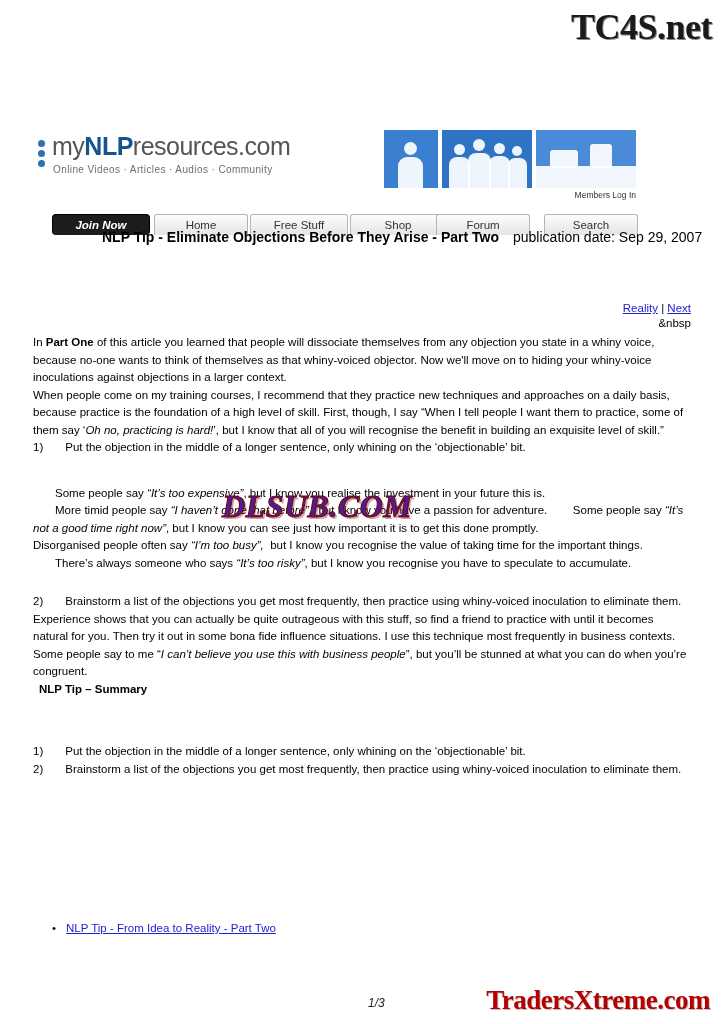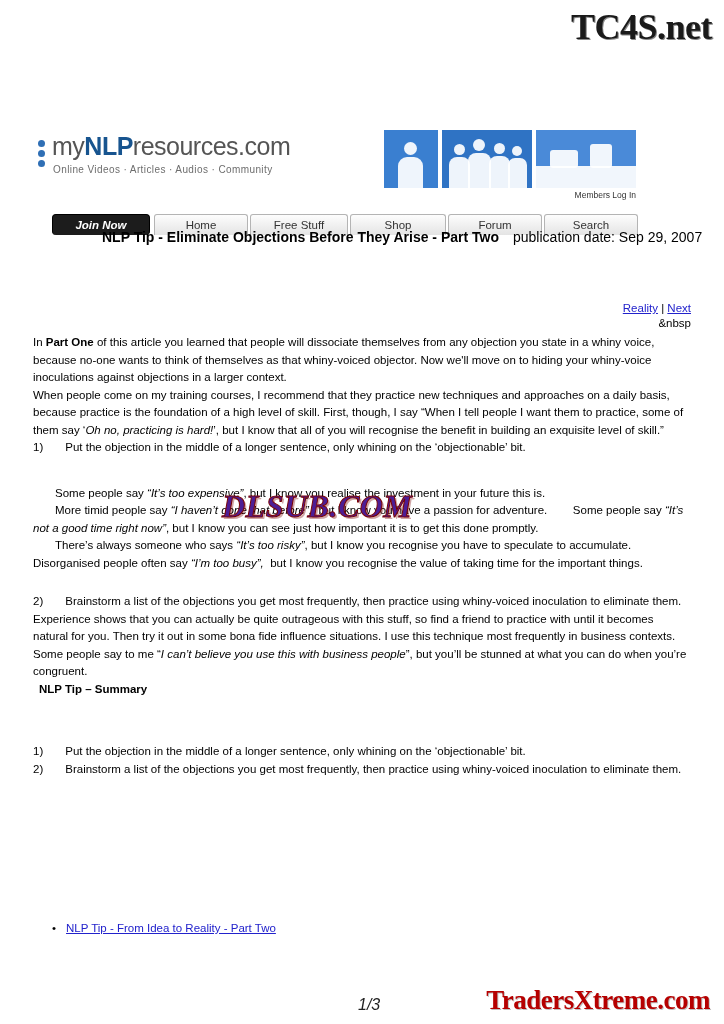--- a/index.html
+++ b/index.html
@@ -231,23 +231,23 @@
   }
   .related .bullet { margin-right: 10px; }
   .related a {
     color: #2222cc;
     text-decoration: underline;
   }
 
   
   .pagenum {
     position: absolute;
-    left: 358px;
+    left: 368px;
     top: 996px;
-    font-size: 16px;
+    font-size: 12px;
     font-style: italic;
     color: #222;
   }
   .txm {
     position: absolute;
     right: 14px;
     bottom: 8px;
     font-family: "Liberation Serif", serif;
     font-weight: bold;
     font-size: 27px;
@@ -299,21 +299,21 @@
       </div>
       <div class="members">Members Log In</div>
     </div>
   </div>
 
   <div class="nav">
     <div class="nav-btn join" style="left:0;width:96px;">Join Now</div>
     <div class="nav-btn" style="left:102px;width:92px;">Home</div>
     <div class="nav-btn" style="left:198px;width:96px;">Free Stuff</div>
     <div class="nav-btn" style="left:298px;width:94px;">Shop</div>
-    <div class="nav-btn" style="left:396px;width:92px;">Forum</div>
+    <div class="nav-btn" style="left:384px;width:92px;">Forum</div>
     <div class="nav-btn" style="left:492px;width:92px;">Search</div>
   </div>
 
   <div class="art-head">
     <span>NLP Tip - Eliminate Objections Before They Arise - Part Two</span><span class="pubdate">publication date: Sep 29, 2007</span>
   </div>
 
   <div class="prevnext">
     <a href="#">Reality</a>
     <span>|</span>
@@ -326,23 +326,23 @@
     <p><span>In </span><span class="bold">Part One</span><span> of this article you learned that people will dissociate themselves from any objection you state in a whiny voice, because no-one wants to think of themselves as that whiny-voiced objector. Now we'll move on to hiding your whiny-voice inoculations against objections in a larger context.</span></p>
 
     <p><span>When people come on my training courses, I recommend that they practice new techniques and approaches on a daily basis, because practice is the foundation of a high level of skill. First, though, I say “When I tell people I want them to practice, some of them say ‘</span><span class="ital">Oh no, practicing is hard!</span><span>’, but I know that all of you will recognise the benefit in building an exquisite level of skill.”</span></p>
 
     <p><span>1)</span><span class="indent"></span><span>Put the objection in the middle of a longer sentence, only whining on the ‘objectionable’ bit.</span></p>
 
     <p class="sp" style="margin-top:28px;"><span class="indent"></span><span>Some people say</span> <span class="ital">“It’s too expensive”</span><span>, but I know you realise the investment in your future this is.</span></p>
 
     <p><span class="indent"></span><span>More timid people say</span> <span class="ital">“I haven’t done that before”,</span>&nbsp; <span>but I know you have a passion for adventure.</span>&nbsp;&nbsp;&nbsp;&nbsp;&nbsp;&nbsp;&nbsp; <span>Some people say</span> <span class="ital">“It’s not a good time right now”</span><span>, but I know you can see just how important it is to get this done promptly.</span></p>
 
+    <p><span>Disorganised people often say</span> <span class="ital">“I’m too busy”,</span>&nbsp; <span>but I know you recognise the value of taking time for the important things.</span></p>
+
     <p><span class="indent"></span><span>There’s always someone who says</span> <span class="ital">“It’s too risky”</span><span>, but I know you recognise you have to speculate to accumulate.</span></p>
-
-    <p><span>Disorganised people often say</span> <span class="ital">“I’m too busy”,</span>&nbsp; <span>but I know you recognise the value of taking time for the important things.</span></p>
 
     <p class="sp" style="margin-top:21px;"><span>2)</span><span class="indent"></span><span>Brainstorm a list of the objections you get most frequently, then practice using whiny-voiced inoculation to eliminate them.</span></p>
 
     <p><span>Experience shows that you can actually be quite outrageous with this stuff, so find a friend to practice with until it becomes natural for you. Then try it out in some bona fide influence situations. I use this technique most frequently in business contexts. Some people say to me “</span><span class="ital">I can’t believe you use this with business people</span><span>”, but you’ll be stunned at what you can do when you’re congruent.</span></p>
 
     <p><span class="summary-head">NLP Tip – Summary</span></p>
 
 
     <p class="sp" style="margin-top:45px;"><span>1)</span><span class="indent"></span><span>Put the objection in the middle of a longer sentence, only whining on the ‘objectionable’ bit.</span></p>
 

